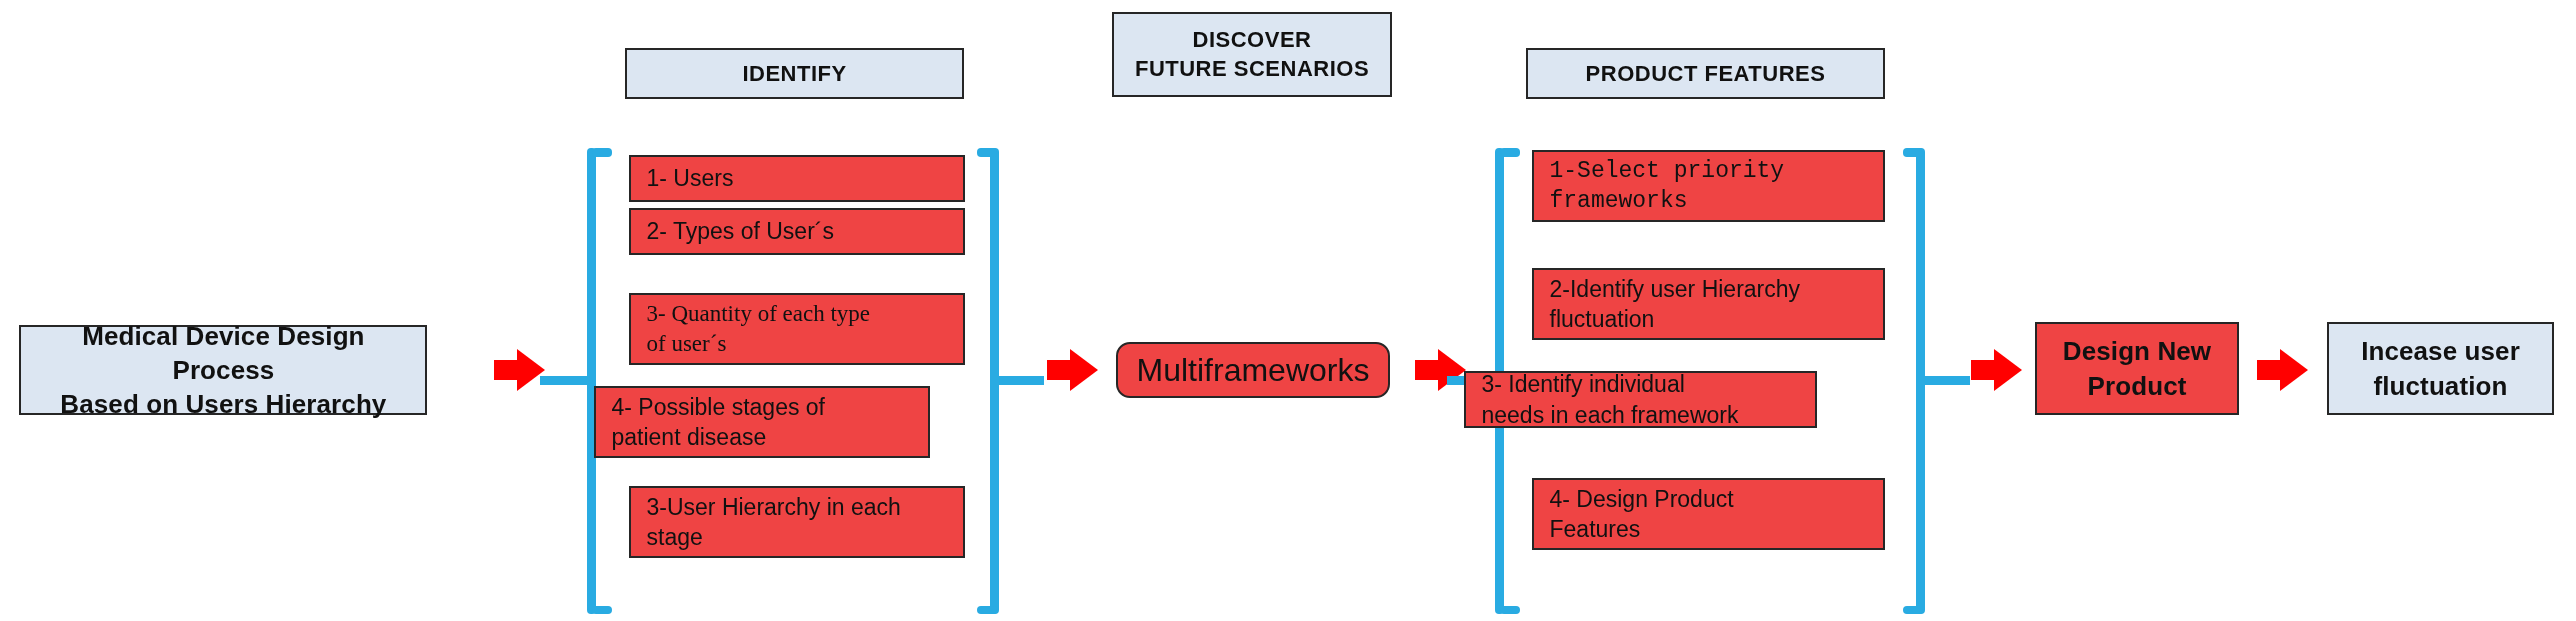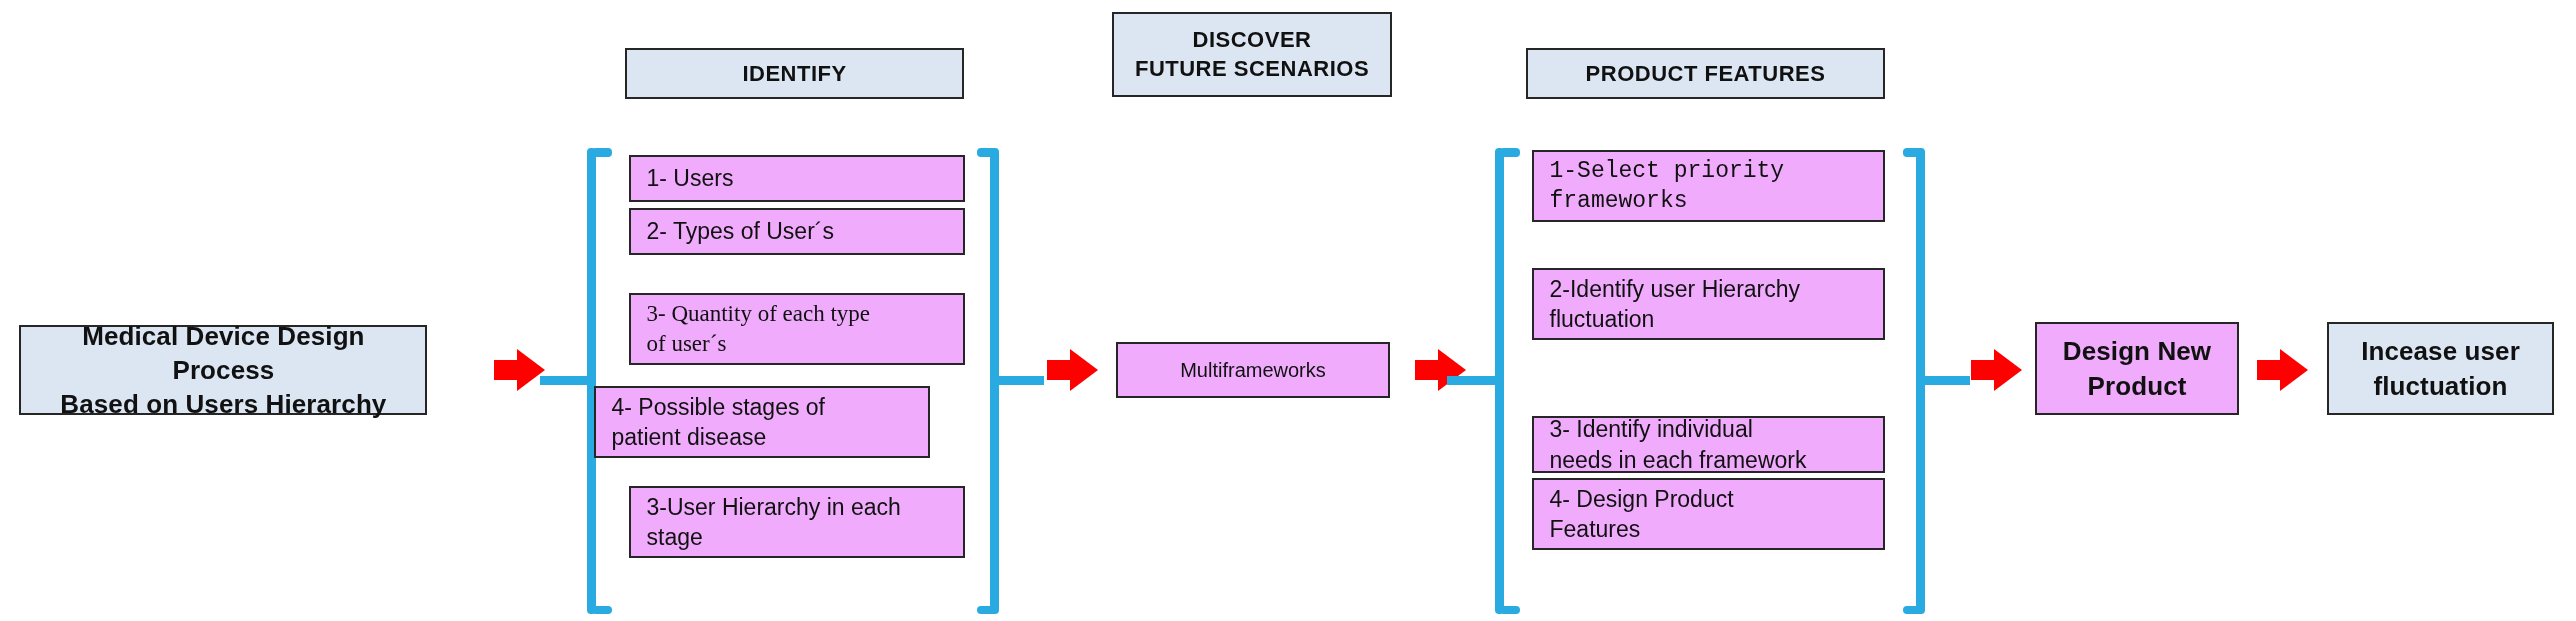--- a/index.html
+++ b/index.html
@@ -17,21 +17,21 @@
     height: 621px;
     background: #ffffff;
     overflow: hidden;
   }
 
   
   .node {
     position: absolute;
     box-sizing: border-box;
     border: 2.3px solid #262626;
-    background: #f0abfc;
+    background: #ef4444;
     display: flex;
     align-items: center;
     color: #111111;
     line-height: 1.32;
   }
   .node.shaded { background: #dce6f2; }
   .node.center {
     justify-content: center;
     text-align: center;
   }
@@ -54,22 +54,23 @@
   .t-header {
     font-size: 22px;
     font-weight: bold;
     letter-spacing: 0.5px;
   }
   .t-item {
     font-size: 23px;
     font-weight: normal;
   }
   .t-mid {
-    font-size: 20px;
+    font-size: 32px;
     font-weight: normal;
+    border-radius: 14px;
   }
   .pad-left { padding-left: 15.5px; padding-right: 9.3px; }
   .pad-all  { padding: 3.1px 11px; }
 
   
   .bracket {
     position: absolute;
     pointer-events: none;
   }
   .bracket .spine {
@@ -214,21 +215,21 @@
   <div class="node left t-item pad-left" style="left:1532px; top:150px; width:353px; height:72px;font-family:Liberation Mono, monospace;">
     <span class="txt">1-Select priority
 frameworks</span>
   </div>
 
   <div class="node left t-item pad-left" style="left:1532px; top:268px; width:353px; height:72px;">
     <span class="txt">2-Identify user Hierarchy
 fluctuation</span>
   </div>
 
-  <div class="node left t-item pad-left" style="left:1532px; top:371px; width:353px; height:57px;margin-top:45px;">
+  <div class="node left t-item pad-left" style="left:1464px; top:371px; width:353px; height:57px;">
     <span class="txt">3- Identify individual
 needs in each framework</span>
   </div>
 
   <div class="node left t-item pad-left" style="left:1532px; top:478px; width:353px; height:72px;">
     <span class="txt">4- Design  Product
 Features</span>
   </div>
 
   <div class="arrow" style="left:1971px; top:349px;">

